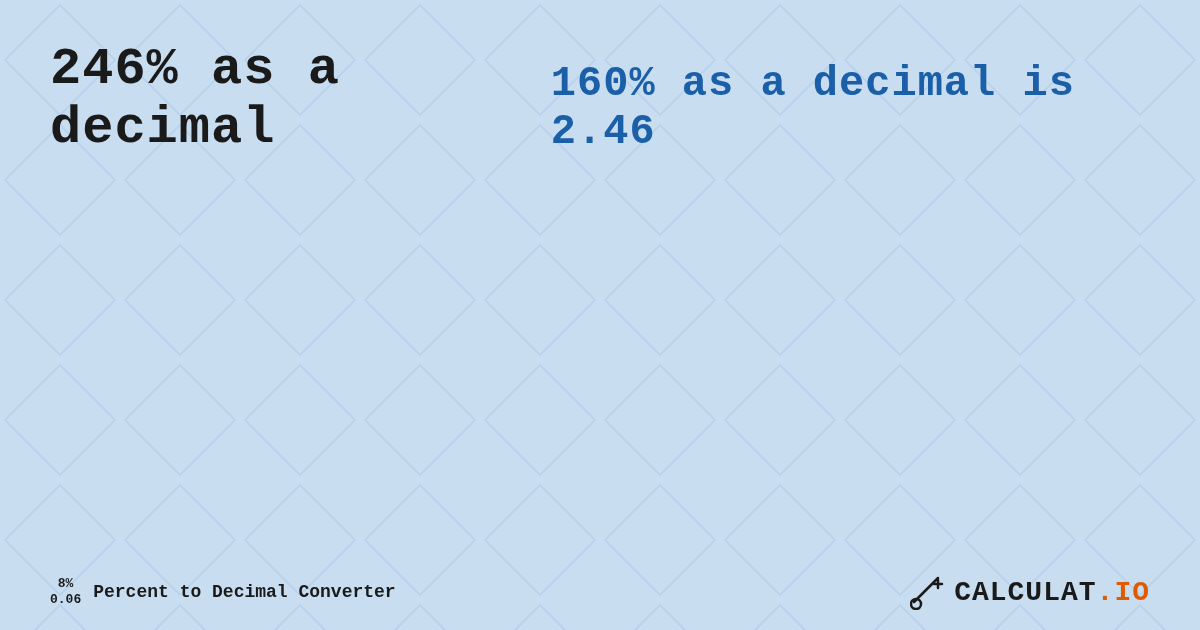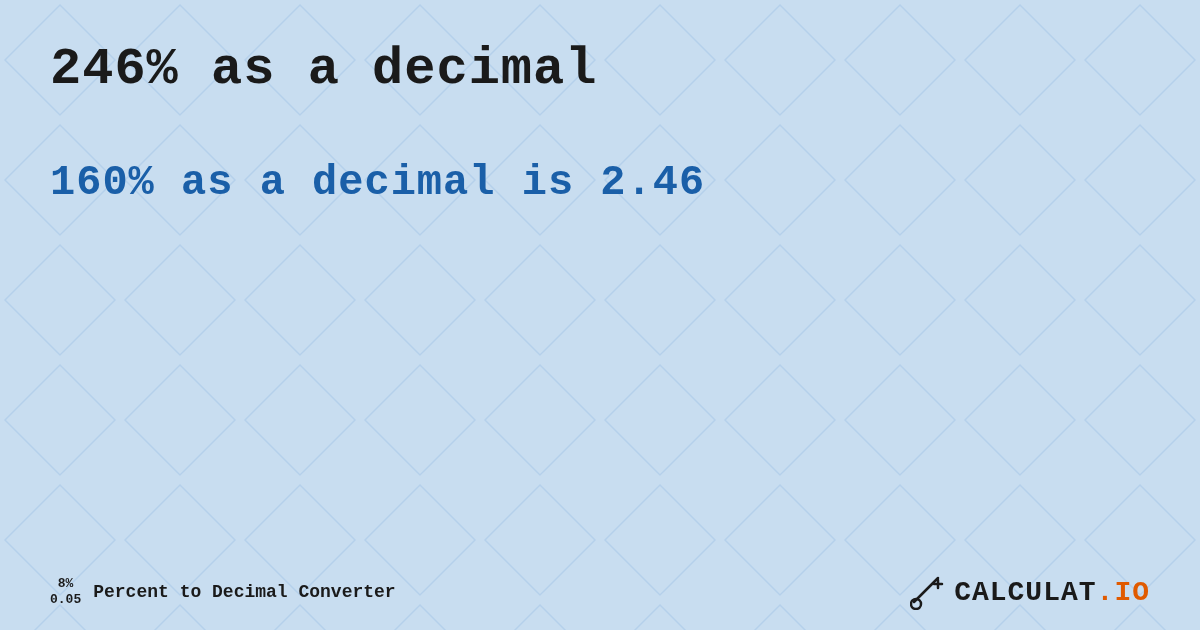--- a/index.html
+++ b/index.html
@@ -16,21 +16,21 @@
       background-color: #c8ddf0;
       position: relative;
     }
 
     .content {
       position: relative;
       z-index: 1;
       padding: 40px 50px 30px 50px;
       height: 100%;
       display: flex;
-      flex-direction: column;
+      flex-direction: row;
     }
 
     .main-title {
       font-size: 52px;
       font-weight: 900;
       color: #1a1a1a;
       font-family: 'Courier New', Courier, monospace;
       letter-spacing: 1px;
       margin-bottom: 40px;
     }
@@ -144,21 +144,21 @@
 
   <div class="result-section">
     <h2 class="result-text">160% as a decimal is 2.46</h2>
   </div>
 </div>
 
 <div class="footer">
   <div class="footer-left">
     <div class="footer-percent-stack">
       <span>8%</span>
-      <span>0.05</span>
+      <span>0.06</span>
     </div>
     <span class="footer-label">Percent to Decimal Converter</span>
   </div>
 
   <div class="footer-right">
 
     <svg width="36" height="36" viewBox="0 0 36 36" xmlns="http://www.w3.org/2000/svg">
 
       <line x1="4" y1="28" x2="28" y2="4" stroke="#1a1a1a" stroke-width="2.5" stroke-linecap="round"></line>
       <circle cx="6" cy="30" r="5" fill="none" stroke="#1a1a1a" stroke-width="2.5"></circle>

